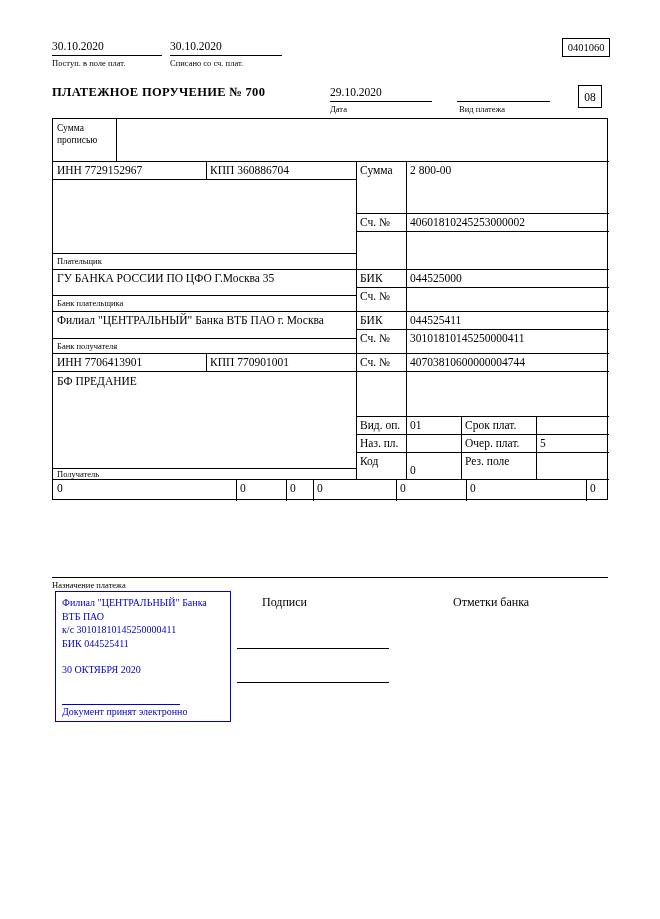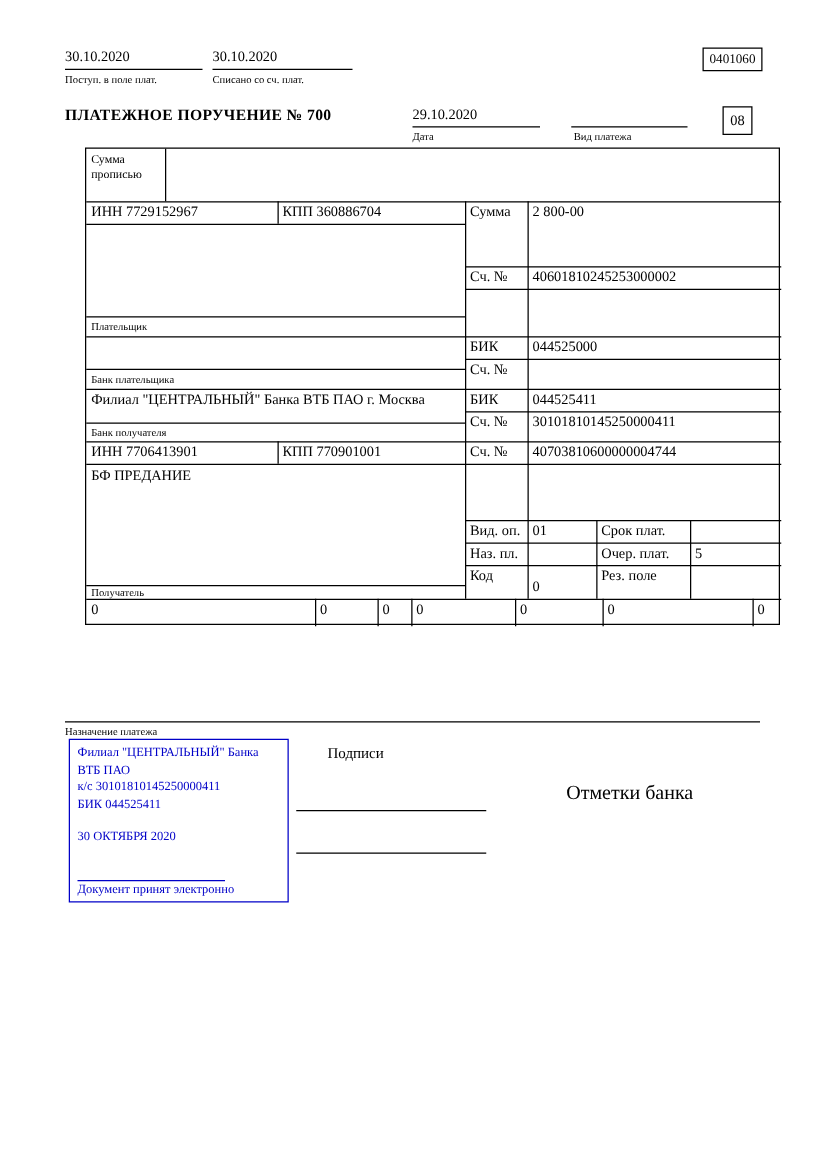--- a/index.html
+++ b/index.html
@@ -42,21 +42,21 @@
   <div class="txt title" style="left:52px;top:85px">ПЛАТЕЖНОЕ ПОРУЧЕНИЕ № 700</div>
   <div class="txt" style="left:330px;top:86px">29.10.2020</div>
   <div class="rule" style="left:330px;top:101px;width:102px"></div>
   <div class="txt sm" style="left:330px;top:104px">Дата</div>
   <div class="rule" style="left:457px;top:101px;width:93px"></div>
   <div class="txt sm" style="left:459px;top:104px">Вид платежа</div>
   <div class="box" style="left:578px;top:85px;width:24px;height:23px;font-size:11.5px">
     <span>08</span>
   </div>
 
-  <div class="table" style="left:68px;top:118px;width:556px;height:382px">
+  <div class="table" style="left:52px;top:118px;width:556px;height:382px">
 
     <div class="rule" style="left:0;top:42px;width:556px"></div>
     <div class="rule" style="left:0;top:150px;width:556px"></div>
     <div class="rule" style="left:0;top:192px;width:556px"></div>
     <div class="rule" style="left:0;top:234px;width:556px"></div>
     <div class="rule" style="left:0;top:252px;width:556px"></div>
     <div class="rule" style="left:0;top:360px;width:556px"></div>
     <div class="rule" style="left:0;top:60px;width:303px"></div>
     <div class="rule" style="left:0;top:134px;width:303px"></div>
     <div class="rule" style="left:0;top:176px;width:303px"></div>
@@ -87,20 +87,21 @@
     <div class="txt sm2" style="left:4px;top:4px;width:56px">Сумма прописью</div>
 
     <div class="txt" style="left:4px;top:45px">ИНН 7729152967</div>
     <div class="txt" style="left:157px;top:45px">КПП 360886704</div>
     <div class="txt" style="left:307px;top:45px">Сумма</div>
     <div class="txt" style="left:357px;top:45px">2 800-00</div>
     <div class="txt" style="left:307px;top:97px">Сч. №</div>
     <div class="txt" style="left:357px;top:97px">40601810245253000002</div>
     <div class="txt sm" style="left:4px;top:137px">Плательщик</div>
 
+    <div class="txt" style="left:4px;top:153px">ГУ БАНКА РОССИИ ПО ЦФО Г.Москва 35</div>
     <div class="txt" style="left:307px;top:153px">БИК</div>
     <div class="txt" style="left:357px;top:153px">044525000</div>
     <div class="txt" style="left:307px;top:171px">Сч. №</div>
     <div class="txt sm" style="left:4px;top:179px">Банк плательщика</div>
 
     <div class="txt" style="left:4px;top:195px">Филиал "ЦЕНТРАЛЬНЫЙ" Банка ВТБ ПАО г. Москва</div>
     <div class="txt" style="left:307px;top:195px">БИК</div>
     <div class="txt" style="left:357px;top:195px">044525411</div>
     <div class="txt" style="left:307px;top:213px">Сч. №</div>
     <div class="txt" style="left:357px;top:213px">30101810145250000411</div>
@@ -129,21 +130,21 @@
     <div class="txt" style="left:264px;top:363px">0</div>
     <div class="txt" style="left:347px;top:363px">0</div>
     <div class="txt" style="left:417px;top:363px">0</div>
     <div class="txt" style="left:537px;top:363px">0</div>
   </div>
 
   <div class="rule" style="left:52px;top:577px;width:556px"></div>
   <div class="txt sm" style="left:52px;top:580px">Назначение платежа</div>
 
   <div class="txt" style="left:262px;top:595px;font-size:12px">Подписи</div>
-  <div class="txt" style="left:453px;top:625px;font-size:16px">Отметки банка</div>
+  <div class="txt" style="left:453px;top:595px;font-size:12px">Отметки банка</div>
   <div class="rule" style="left:237px;top:648px;width:152px"></div>
   <div class="rule" style="left:237px;top:682px;width:152px"></div>
 
   <div class="stamp" style="left:55px;top:591px;width:176px;height:131px">
     <div>Филиал "ЦЕНТРАЛЬНЫЙ" Банка</div>
     <div>ВТБ ПАО</div>
     <div>к/с 30101810145250000411</div>
     <div>БИК 044525411</div>
     <div class="gap"></div>
     <div>30 ОКТЯБРЯ 2020</div>

